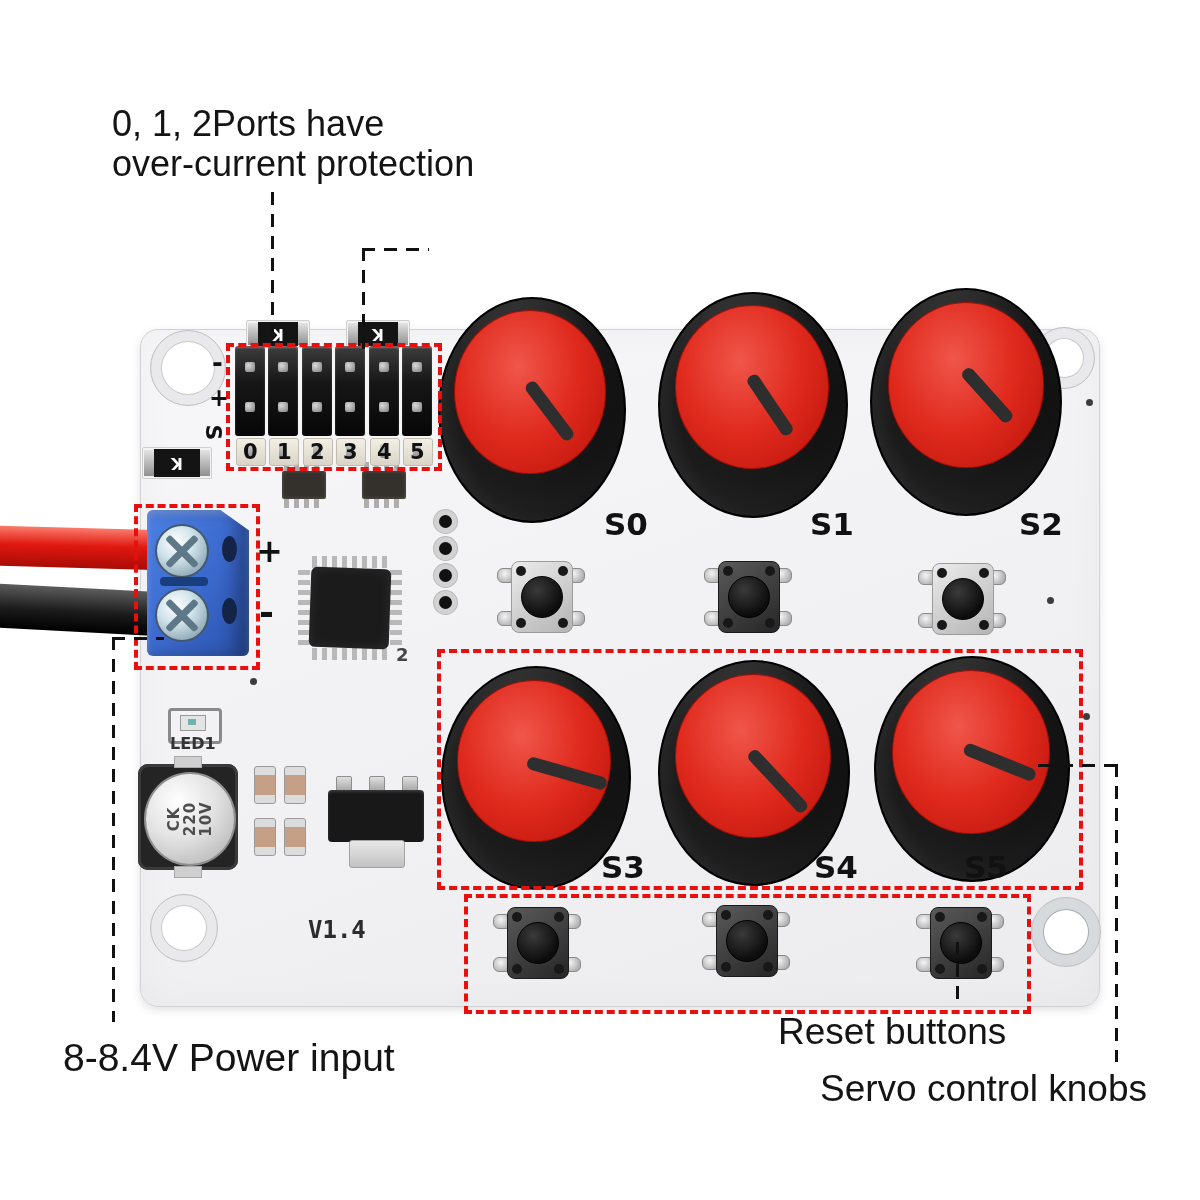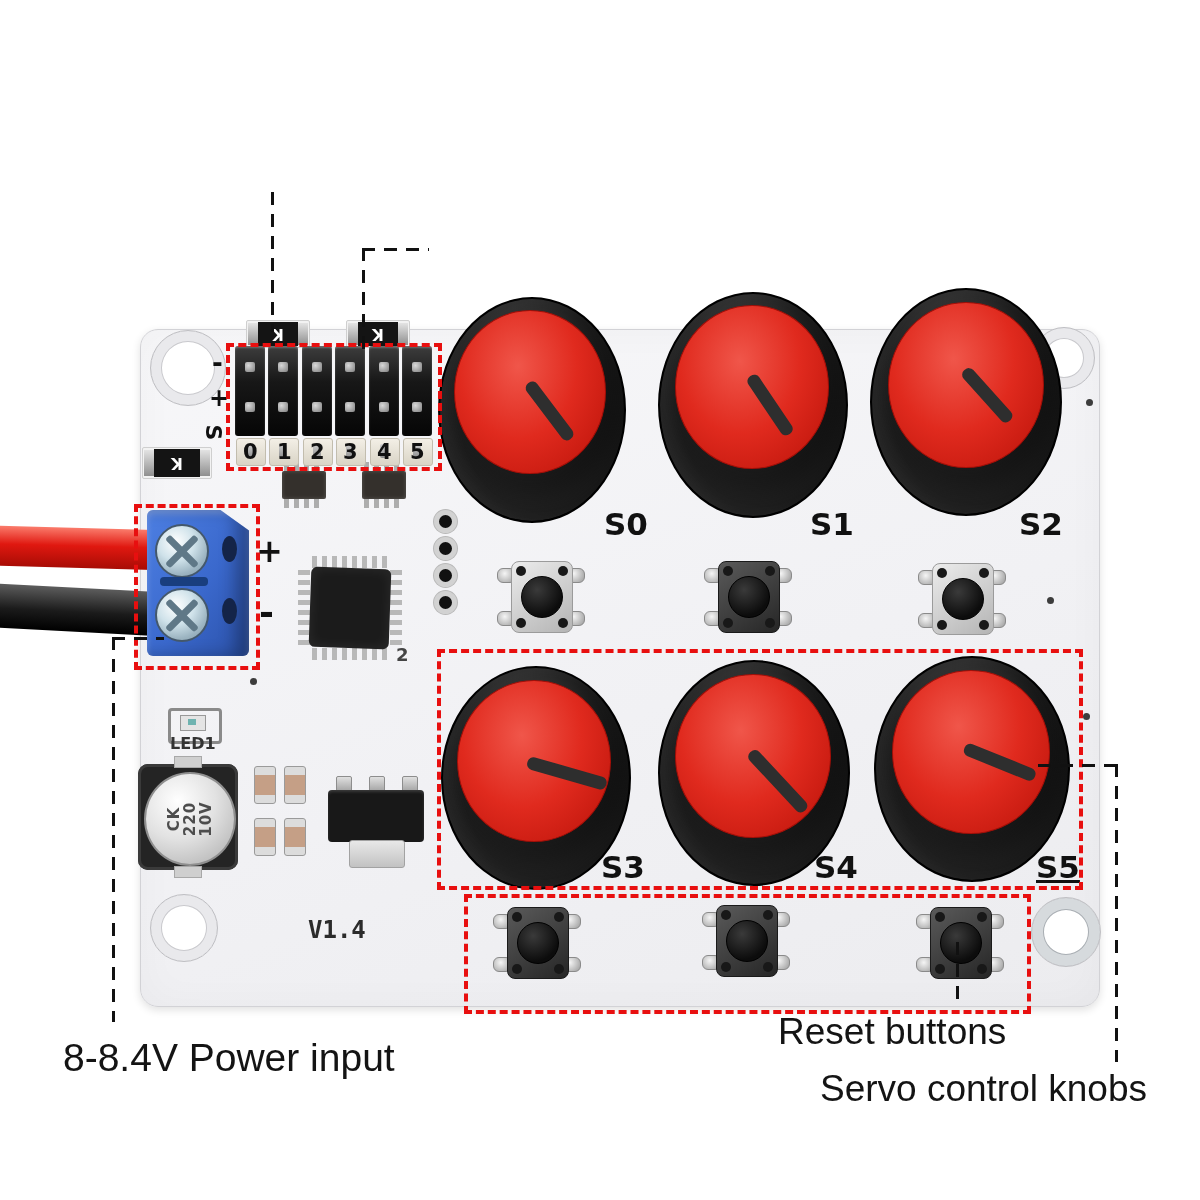--- a/index.html
+++ b/index.html
@@ -318,21 +318,21 @@
     <div class="kptr" style="left:86px;top:92px;height:80px;transform:rotate(-43deg);"></div>
   </div>
   <div class="knob" style="left:874px;top:656px;width:196px;height:226px;z-index:10;">
     <div class="kbody"></div>
     <div class="kcap" style="left:18px;top:14px;width:156px;height:162px;"></div>
     <div class="kptr" style="left:84px;top:92px;height:76px;transform:rotate(-68deg);"></div>
   </div>
 
   <span class="klabel" style="left:601px;top:849px;z-index:11;">S3</span>
   <span class="klabel" style="left:814px;top:849px;z-index:11;">S4</span>
-  <span class="klabel" style="left:1036px;top:849px;z-index:11;text-decoration:underline;">S5</span>
+  <span class="klabel" style="left:964px;top:849px;z-index:11;">S5</span>
 
   <div class="tbtn" style="left:496px;top:900px;z-index:8;">
     <div class="tpin" style="left:-3px;top:14px"></div>
     <div class="tpin" style="left:-3px;bottom:14px"></div>
     <div class="tpin" style="right:-3px;top:14px"></div>
     <div class="tpin" style="right:-3px;bottom:14px"></div>
     <div class="tbase dark">
       <span class="tcorner" style="left:4px;top:4px"></span>
       <span class="tcorner" style="right:4px;top:4px"></span>
       <span class="tcorner" style="left:4px;bottom:4px"></span>
@@ -411,17 +411,21 @@
   <div class="lv" style="left:362px;top:248px;height:108px;"></div>
 
   <div class="lh" style="left:112px;top:637px;width:52px;"></div>
   <div class="lv" style="left:112px;top:637px;height:385px;"></div>
 
   <div class="lv" style="left:956px;top:942px;height:66px;"></div>
 
   <div class="lh" style="left:1038px;top:764px;width:80px;"></div>
   <div class="lv" style="left:1115px;top:764px;height:298px;"></div>
 
+  <div class="ann" style="left:112px;top:104px;font-size:36px;line-height:40px;">
+    <div>0, 1, 2Ports have</div>
+    <div>over-current protection</div>
+  </div>
   <div class="ann" style="left:63px;top:1036px;font-size:39px;">8-8.4V Power input</div>
   <div class="ann" style="left:820px;top:1068px;font-size:37px;">Servo control knobs</div>
   <div class="ann" style="left:778px;top:1011px;font-size:37px;">Reset buttons</div>
 
 </div>
 
 </body></html>

